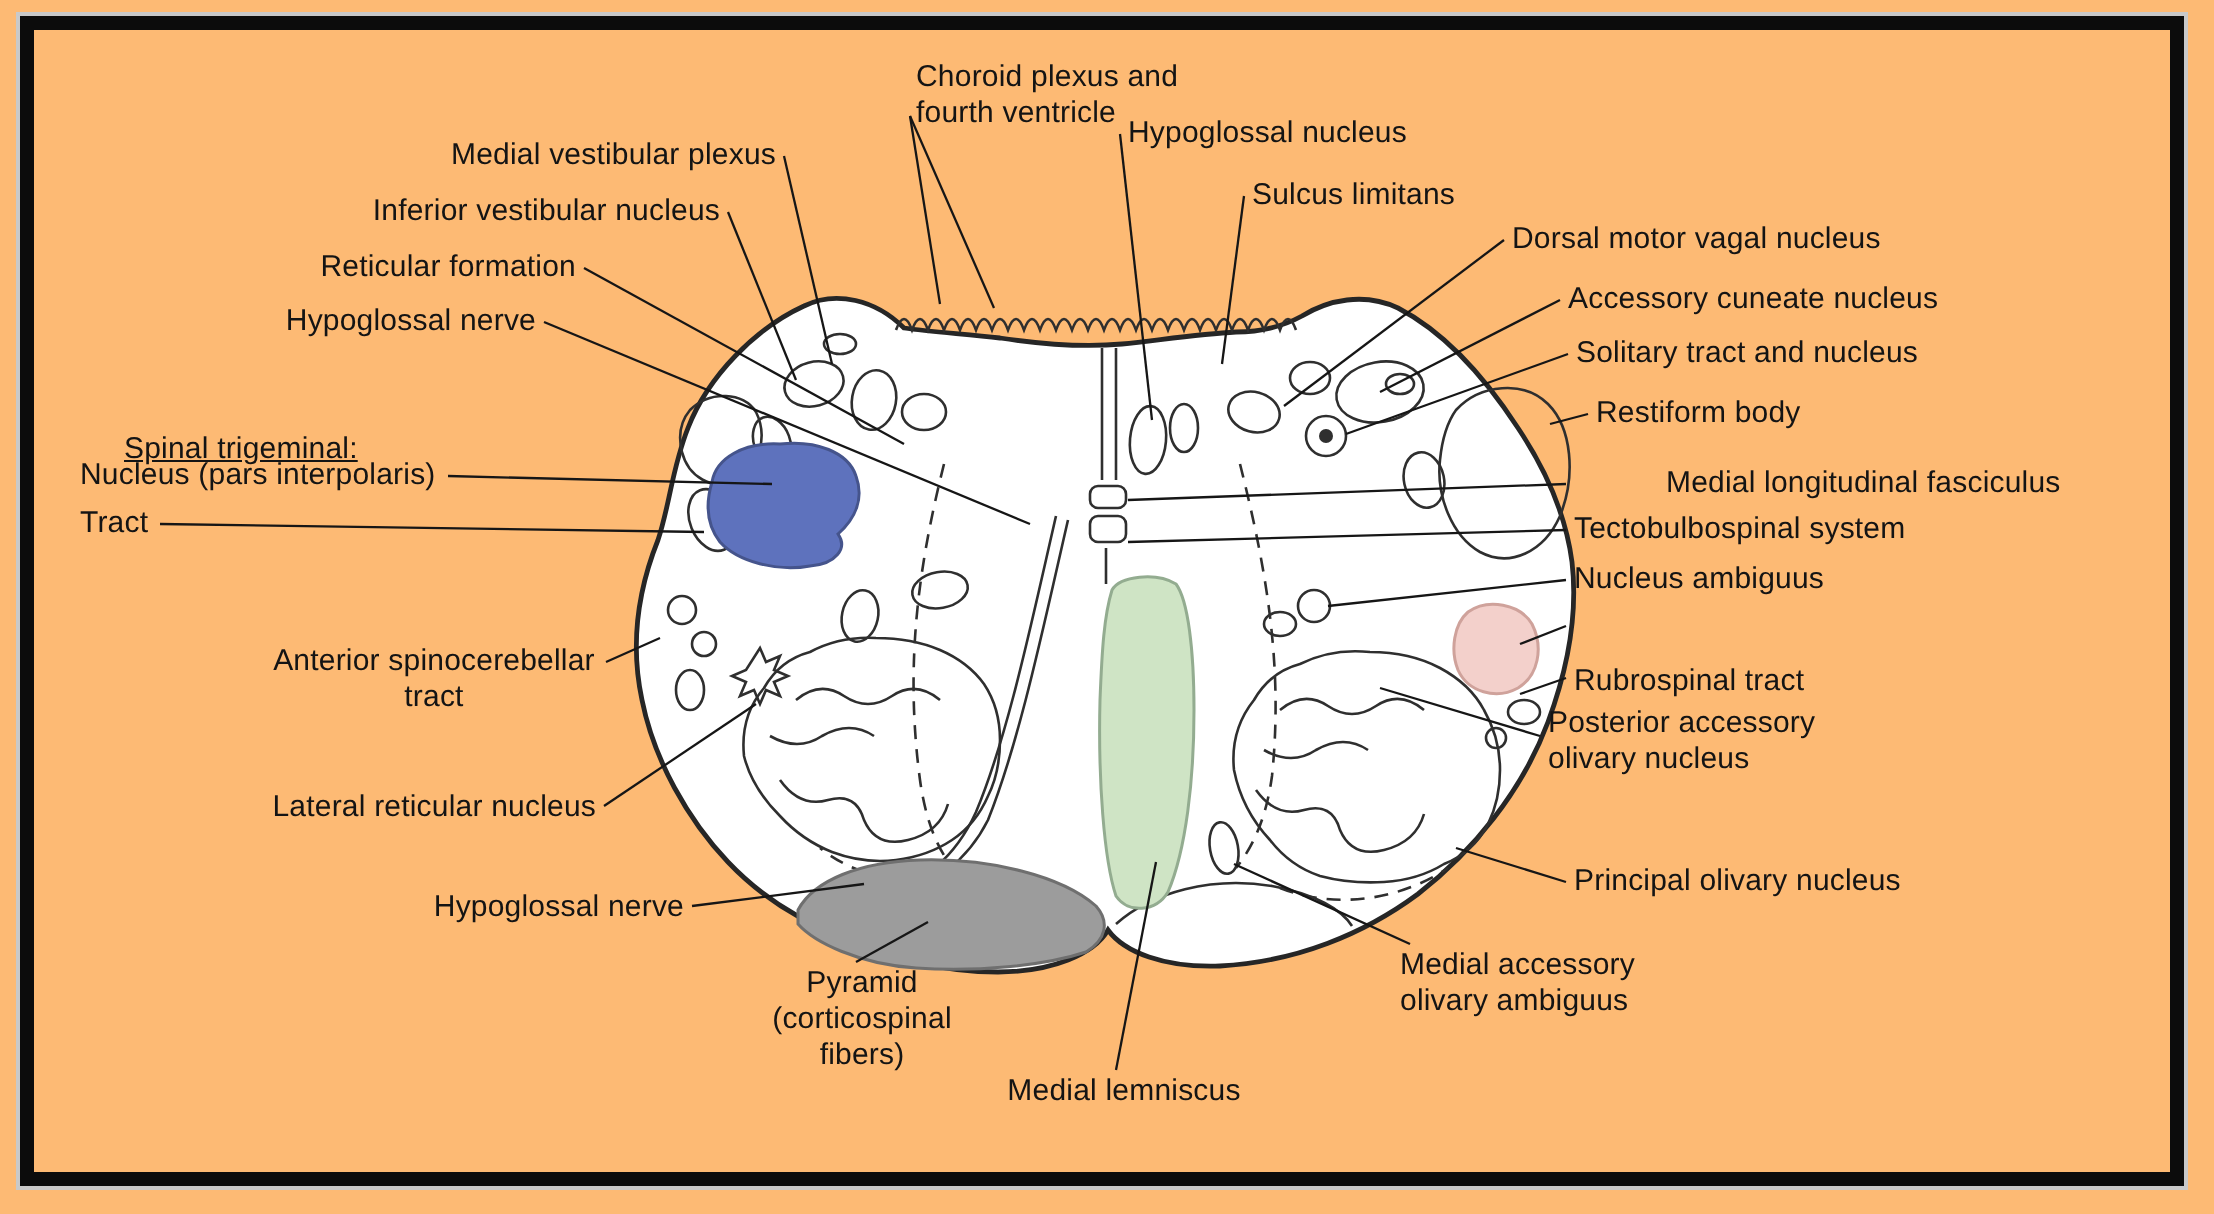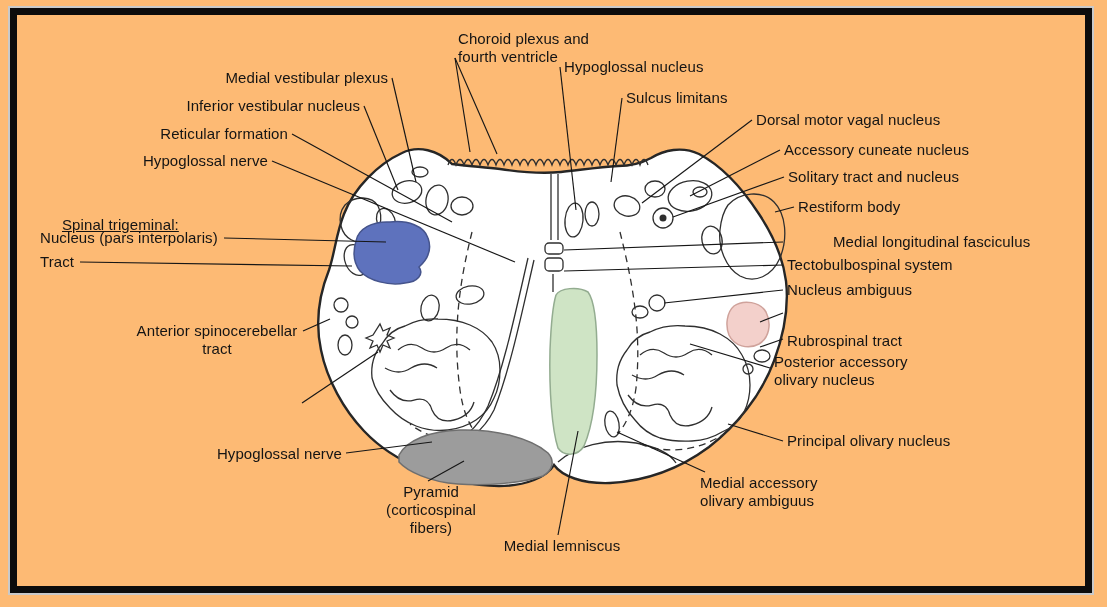--- a/index.html
+++ b/index.html
@@ -190,20 +190,21 @@
 fourth ventricle</div>
   <div class="lbl right" style="left:183px; top:69px; width:205px;">Medial vestibular plexus</div>
   <div class="lbl right" style="left:152px; top:97px; width:208px;">Inferior vestibular nucleus</div>
   <div class="lbl right" style="left:110px; top:125px; width:178px;">Reticular formation</div>
   <div class="lbl right" style="left:95px; top:152px; width:173px;">Hypoglossal nerve</div>
   <div class="lbl underline" style="left:62px; top:216px; width:170px;">Spinal trigeminal:</div>
   <div class="lbl" style="left:40px; top:229px; width:206px;">Nucleus (pars interpolaris)</div>
   <div class="lbl" style="left:40px; top:253px; width:60px;">Tract</div>
   <div class="lbl center" style="left:128px; top:322px; width:178px;">Anterior spinocerebellar
 tract</div>
+  <div class="lbl right" style="left:118px; top:395px; width:180px;">Lateral reticular nucleus</div>
   <div class="lbl right" style="left:170px; top:445px; width:172px;">Hypoglossal nerve</div>
   <div class="lbl center" style="left:352px; top:483px; width:158px;">Pyramid
 (corticospinal
 fibers)</div>
   <div class="lbl center" style="left:482px; top:537px; width:160px;">Medial lemniscus</div>
   <div class="lbl" style="left:564px; top:58px; width:190px;">Hypoglossal nucleus</div>
   <div class="lbl" style="left:626px; top:89px; width:140px;">Sulcus limitans</div>
   <div class="lbl" style="left:784px; top:141px; width:230px;">Accessory cuneate nucleus</div>
   <div class="lbl" style="left:756px; top:111px; width:230px;">Dorsal motor vagal nucleus</div>
   <div class="lbl" style="left:788px; top:168px; width:220px;">Solitary tract and nucleus</div>

